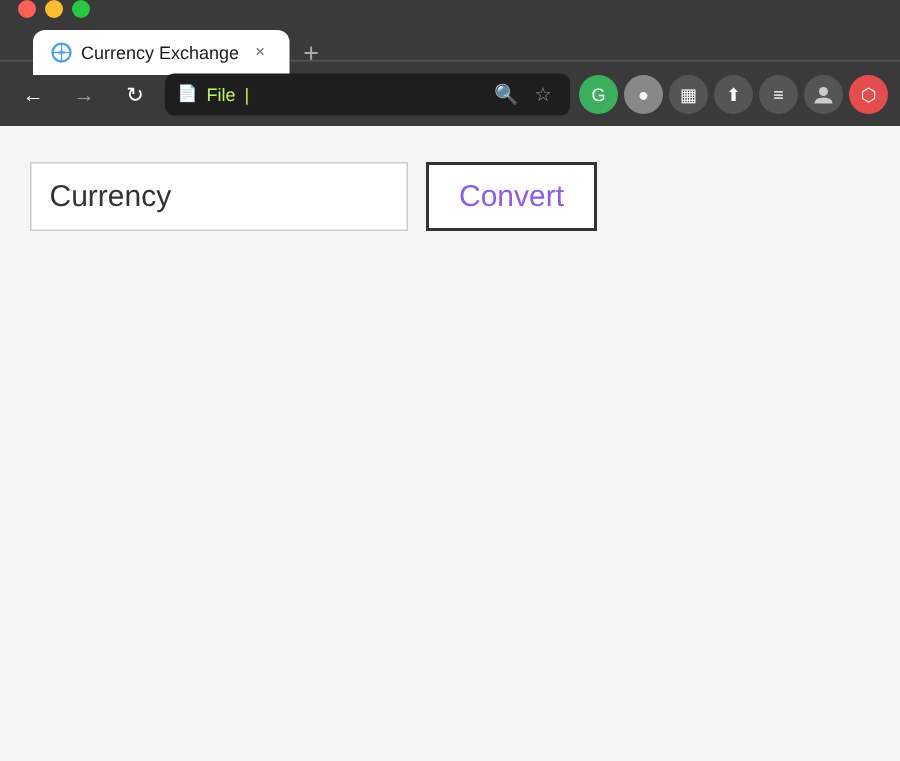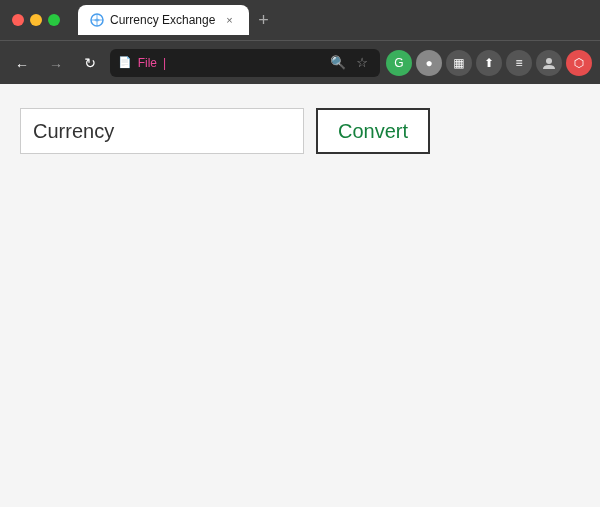--- a/index.html
+++ b/index.html
@@ -20,23 +20,23 @@
     .browser-chrome {
       background: #2c2c2c;
       width: 100%;
     }
 
     
     .title-bar {
       height: 40px;
       background: #3a3a3a;
       display: flex;
-      align-items: center;
       padding: 0 12px;
       gap: 8px;
+      flex-direction: column;
     }
 
     .traffic-lights {
       display: flex;
       gap: 6px;
       align-items: center;
     }
 
     .traffic-light {
       width: 12px;
@@ -143,21 +143,21 @@
       padding: 0 8px;
       gap: 6px;
     }
 
     .address-bar-icon {
       color: #aaa;
       font-size: 11px;
     }
 
     .address-text {
-      color: #ec4899;
+      color: #bef264;
       font-size: 12px;
       white-space: nowrap;
       overflow: hidden;
       text-overflow: ellipsis;
     }
 
     .address-actions {
       display: flex;
       gap: 4px;
       margin-left: auto;
@@ -209,36 +209,36 @@
       align-items: center;
       gap: 12px;
       margin-top: 4px;
     }
 
     .currency-input {
       border: 1px solid #ccc;
       background: #fff;
       padding: 8px 12px;
       font-size: 20px;
-      width: 284px;
+      width: 252px;
       height: 46px;
       outline: none;
       color: #333;
       font-family: -apple-system, BlinkMacSystemFont, 'Helvetica Neue', Arial, sans-serif;
     }
 
     .convert-btn {
       border: 2px solid #333;
       background: #fff;
       padding: 8px 20px;
       font-size: 20px;
       height: 46px;
       cursor: pointer;
       font-family: -apple-system, BlinkMacSystemFont, 'Helvetica Neue', Arial, sans-serif;
-      color: #15803d;
+      color: #8b5cf6;
     }
   </style>
 </head>
 <body>
 
 <div class="browser-chrome">
 
   <div class="title-bar">
     <div class="traffic-lights">
       <div class="traffic-light close"></div>

